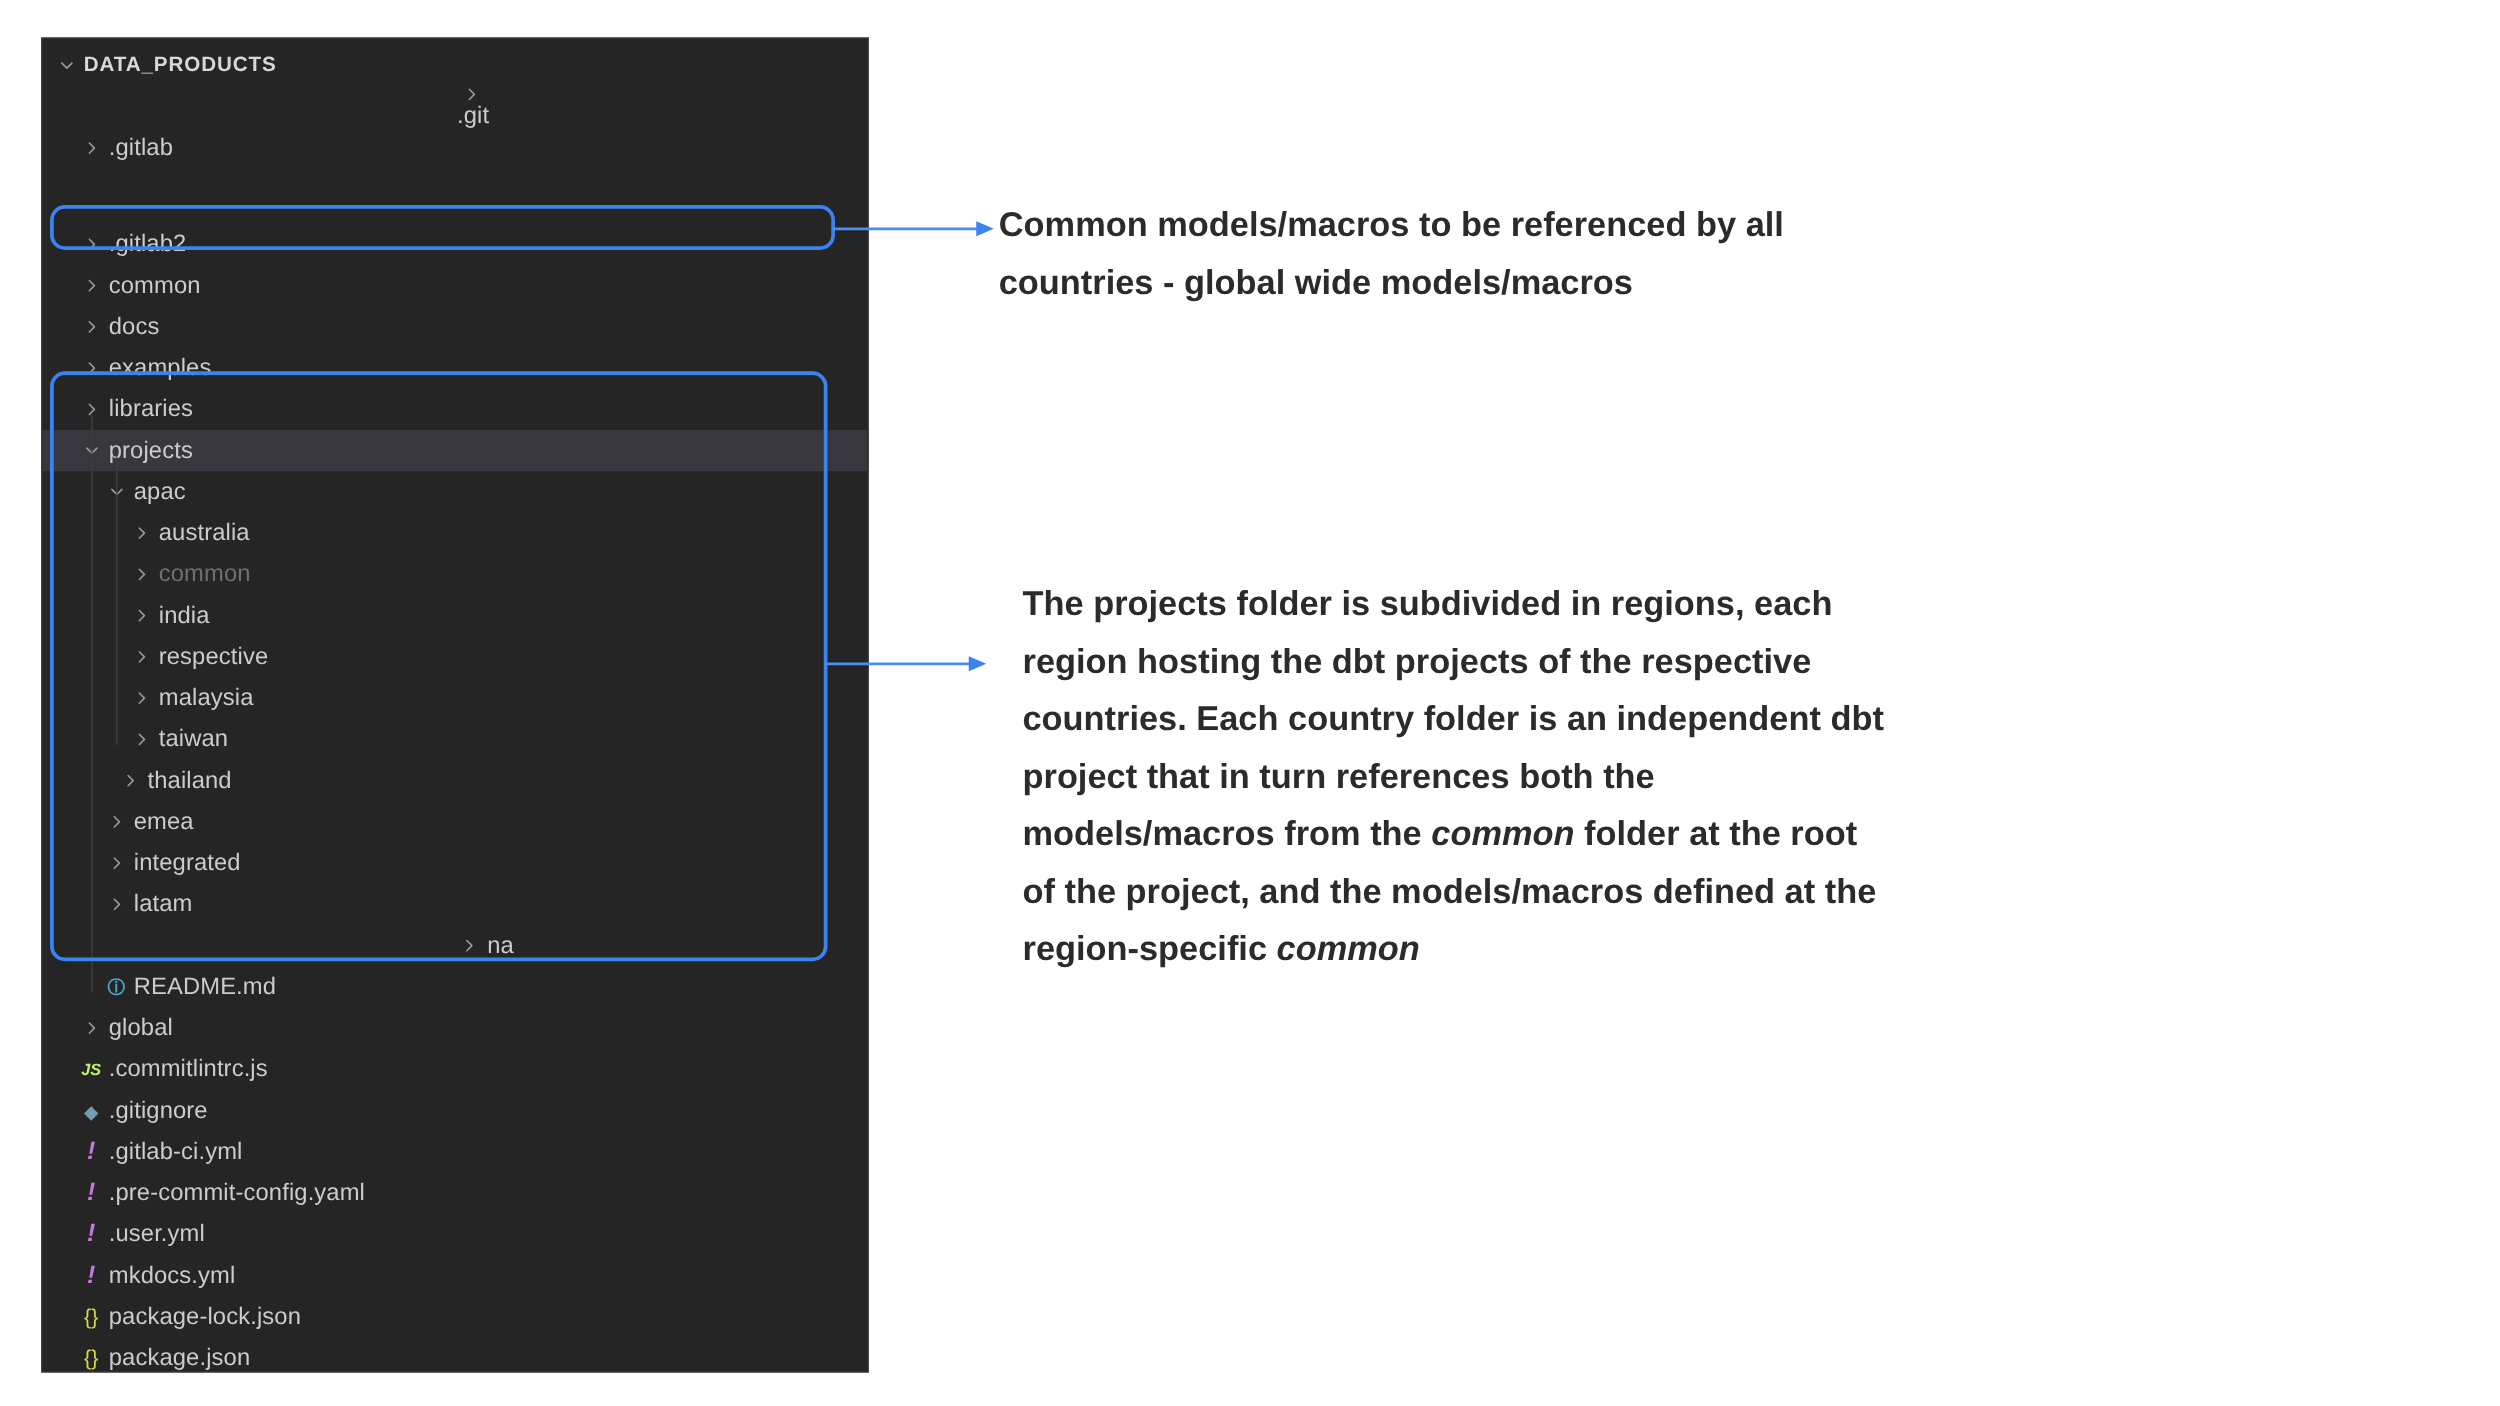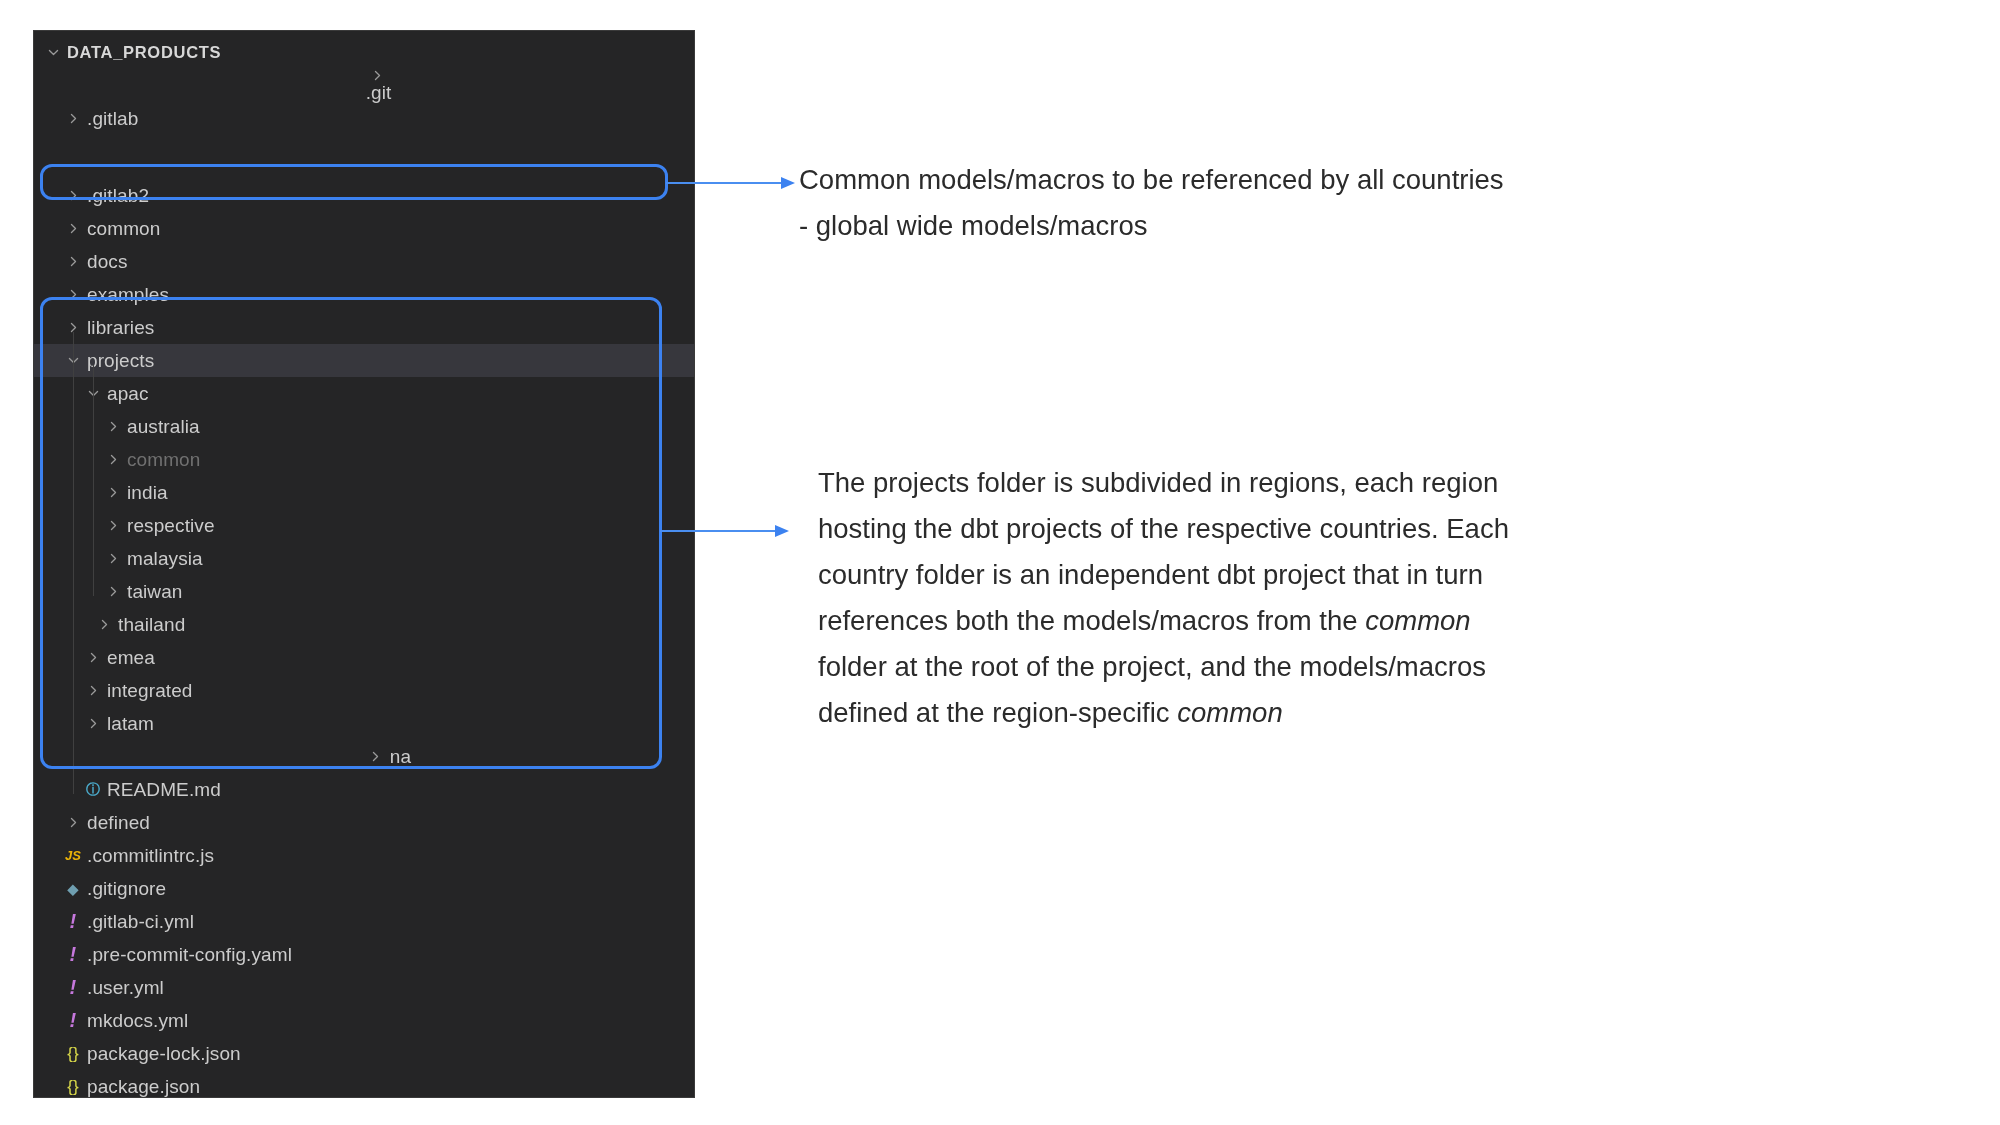--- a/index.html
+++ b/index.html
@@ -65,21 +65,21 @@
   .ficon {
     width: 24px;
     min-width: 24px;
     display: flex;
     align-items: center;
     justify-content: center;
     font-size: 14px;
     font-weight: bold;
     font-family: "Liberation Sans", sans-serif;
   }
-  .ficon.js   { color: #eab308; font-size: 13px; font-style: italic; }
+  .ficon.js   { color: #bef264; font-size: 13px; font-style: italic; }
   .ficon.json { color: #d8d84a; font-size: 17px; font-weight: normal; }
   .ficon.yml  { color: #c678dd; font-size: 20px; font-weight: bold; font-style: italic; }
   .ficon.md   { color: #4aa8c8; }
   .ficon.gitignore { color: #6f9fb0; }
   .ficon.toml { color: #8fb4bd; }
 
   .label { padding-left: 2px; }
 
   
   .guide {
@@ -103,20 +103,21 @@
   .connector { position: absolute; }
 
   
   .annot {
     position: absolute;
     color: #2b2b2b;
     font-size: 27.5px;
     line-height: 46px;
     font-family: "Liberation Sans", sans-serif;
     white-space: pre-wrap;
+    font-weight: bold;
   }
   #annot-1 { left: 799px; top: 157px; width: 720px; }
   #annot-2 { left: 818px; top: 460px; width: 700px; }
   .annot em { font-style: italic; }
 </style>
 </head>
 <body>
 
 <div id="explorer">
   <div class="tree" id="tree">
@@ -292,21 +293,21 @@
       <div class="row" style="padding-left: 47px;">
         <span class="ficon md">ⓘ</span>
         <span class="label">README.md</span>
       </div>
       <div class="row" style="padding-left: 27px;">
         <span class="chev">
           <svg width="13" height="13" viewBox="0 0 16 16">
             <path d="M5.5 3 L10.5 8 L5.5 13" fill="none" stroke="currentColor" stroke-width="1.6" stroke-linecap="round" stroke-linejoin="round"></path>
           </svg>
         </span>
-        <span class="label">defined</span>
+        <span class="label">global</span>
       </div>
       <div class="row" style="padding-left: 27px;">
         <span class="ficon js">JS</span>
         <span class="label">.commitlintrc.js</span>
       </div>
       <div class="row" style="padding-left: 27px;">
         <span class="ficon gitignore">◆</span>
         <span class="label">.gitignore</span>
       </div>
       <div class="row" style="padding-left: 27px;">

